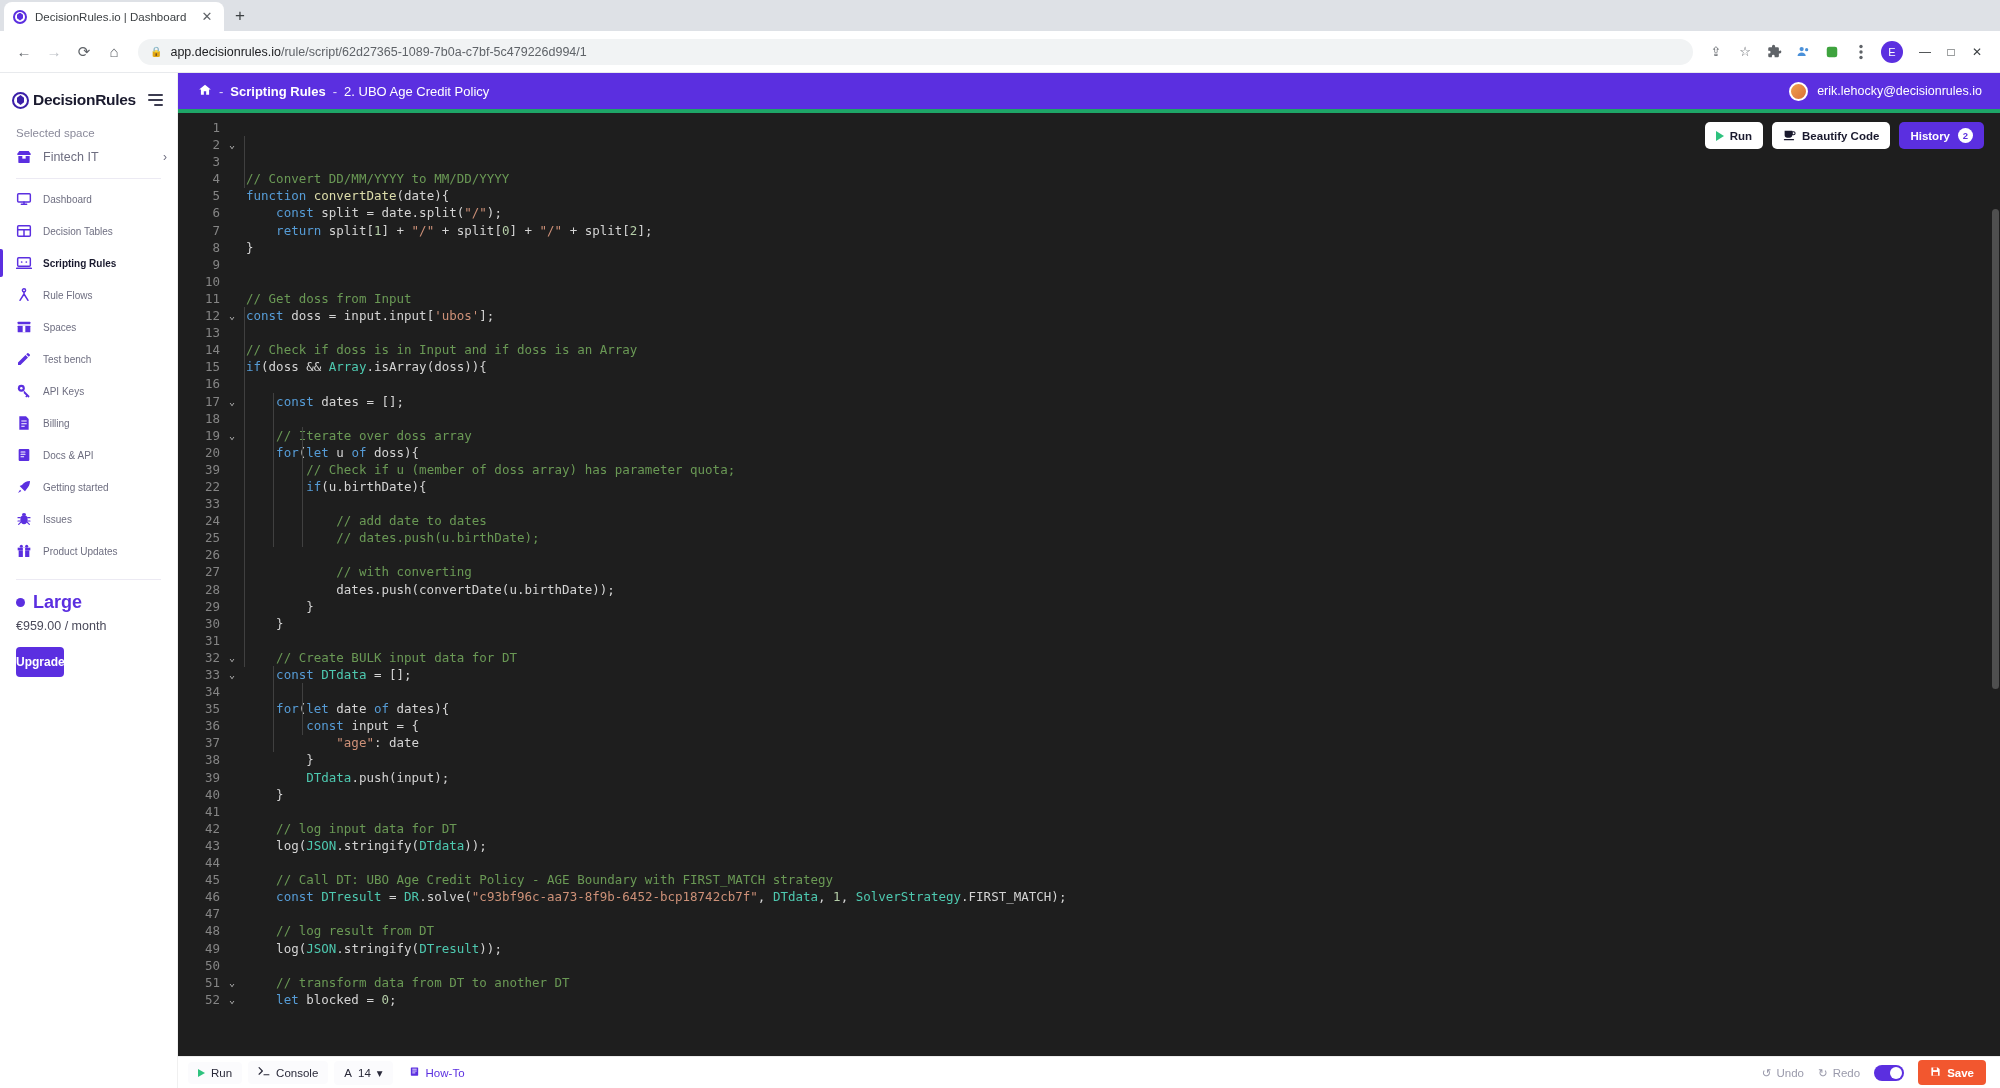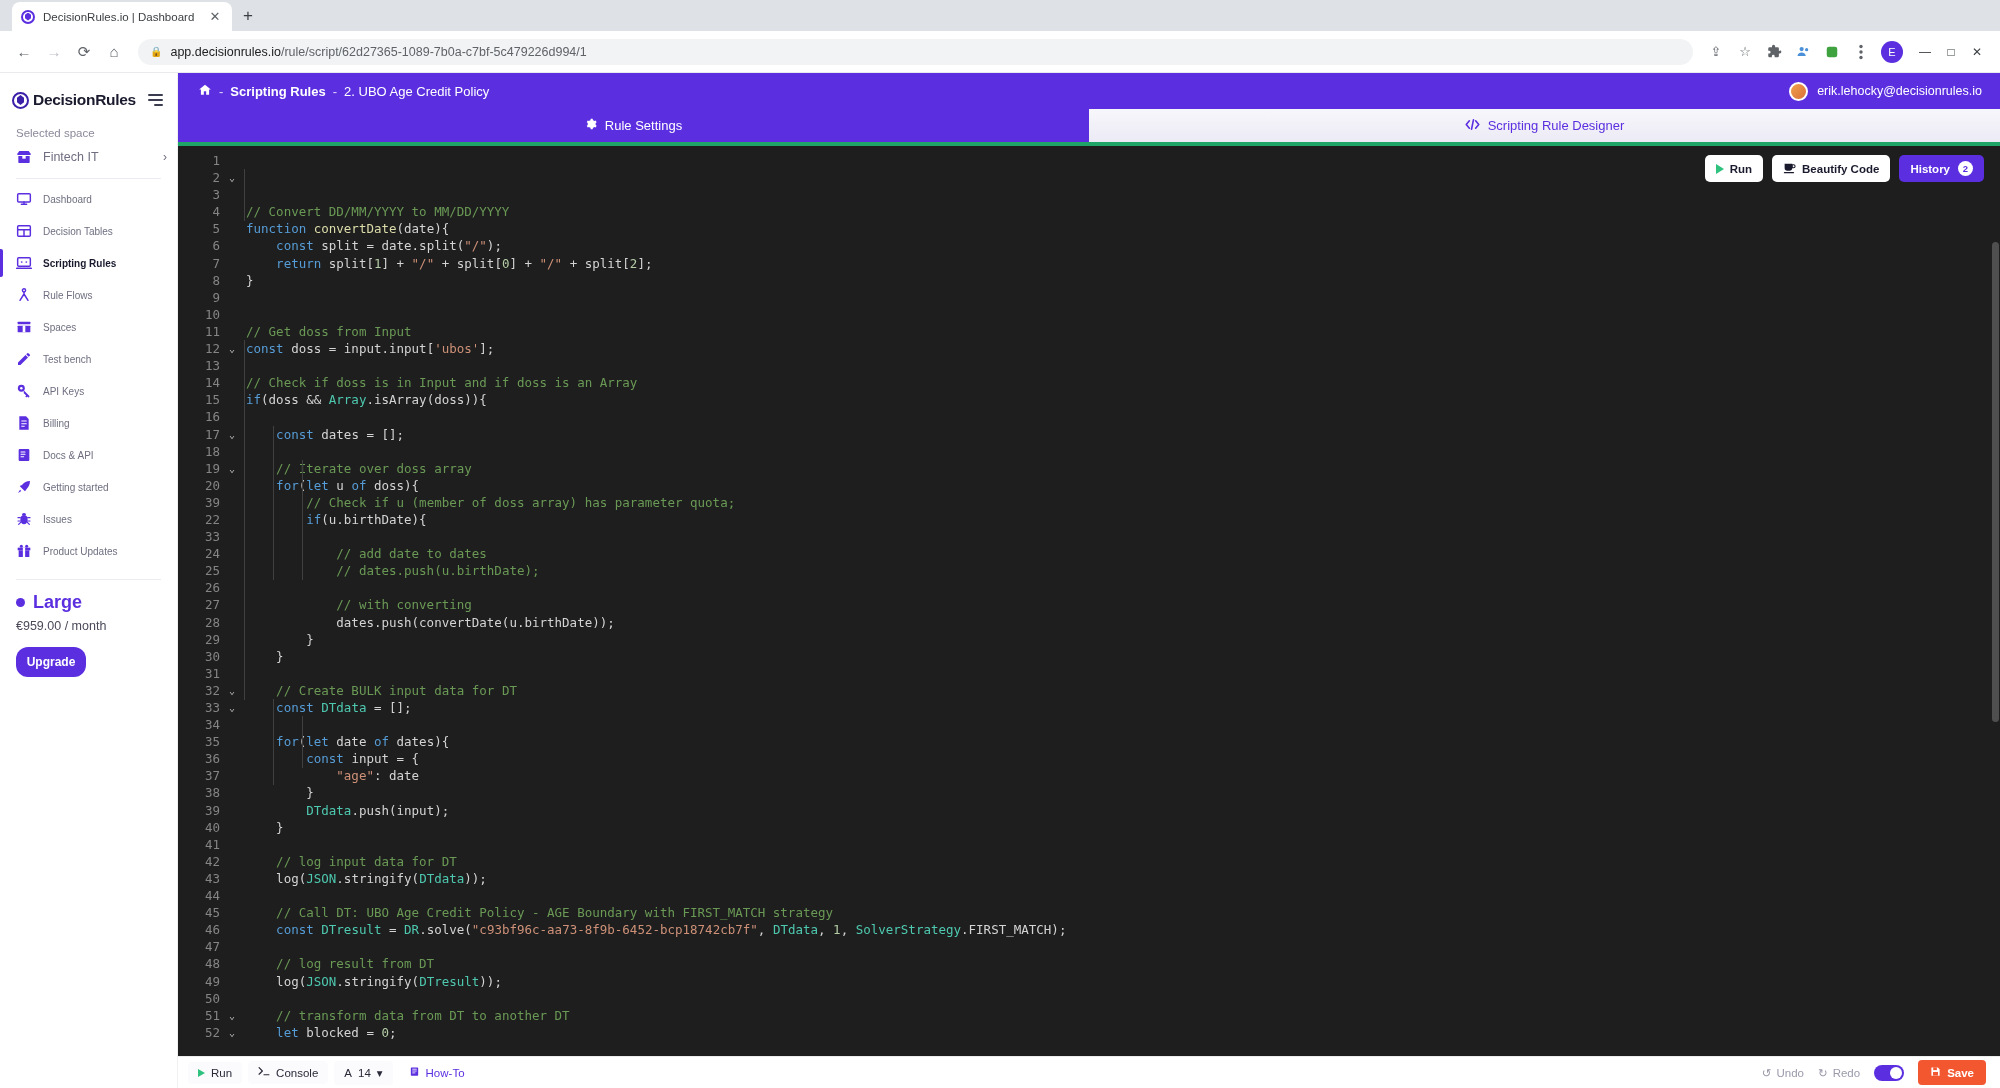--- a/index.html
+++ b/index.html
@@ -8,21 +8,21 @@
     font-family: "Liberation Sans", sans-serif;
     background: #ffffff;
     -webkit-font-smoothing: antialiased;
   }
 
   
   .browser { width: 2000px; height: 1088px; display: flex; flex-direction: column; }
 
   .tabstrip {
     height: 31px; background: #dee1e6; display: flex; align-items: flex-end;
-    padding-left: 12px; flex: 0 0 31px; position: relative;
+    padding-left: 4px; flex: 0 0 31px; position: relative;
   }
   .btab {
     display: flex; align-items: center; gap: 8px;
     height: 29px; width: 220px; background: #ffffff;
     border-radius: 8px 8px 0 0; padding: 0 9px; position: relative;
   }
   .btab-favicon {
     width: 14px; height: 14px; flex: 0 0 14px; position: relative;
   }
   .btab-favicon .ring {
@@ -137,22 +137,22 @@
   .plan-wrap { margin-top: 12px; }
   .plan-divider { height: 1px; background: #eceaf3; margin: 0 16px 12px 16px; }
   .plan-name {
     display: flex; align-items: center; gap: 8px; padding: 0 16px;
     font-size: 18px; font-weight: bold; color: #5b2fe0;
   }
   .plan-dot { width: 9px; height: 9px; border-radius: 50%; background: #5b2fe0; }
   .plan-price { font-size: 12.5px; color: #4a4a5a; padding: 6px 16px 0 16px; }
   .upgrade-btn {
     margin: 14px 16px 0 16px; background: #5b2fe0; color: #fff;
-    font-size: 12px; font-weight: bold; border: none; border-radius: 12px;
-    padding: 8px 0; width: 70px; cursor: pointer;
+    font-size: 12px; font-weight: bold; border: none; border-radius: 4px;
+    padding: 8px 0; width: 48px; cursor: pointer;
   }
 
   
   .main { flex: 1; display: flex; flex-direction: column; overflow: hidden; }
 
   .topbar {
     background: #5b2fe0; height: 36px; flex: 0 0 36px;
     display: flex; align-items: center; justify-content: space-between;
     padding: 0 18px 0 20px;
   }
@@ -530,38 +530,20 @@
           <span class="c-link">Scripting Rules</span>
           <span class="sep">-</span>
           <span class="c-cur">2. UBO Age Credit Policy</span>
         </div>
         <div class="user-box">
           <span class="user-av"></span>
           <span class="user-mail">erik.lehocky@decisionrules.io</span>
         </div>
       </div>
 
-      <div class="tabs">
-        <div class="tab inactive">
-          <span class="tab-ico">
-            <svg width="12" height="12" viewBox="0 0 24 24" fill="#ffffff">
-                <path d="M12 8a4 4 0 1 0 0 8 4 4 0 0 0 0-8zm9.4 4c0-.6-.06-1.2-.16-1.76l2.1-1.6-2-3.46-2.5 1a8.9 8.9 0 0 0-3-1.74L15.4 1.6h-4L11 4.44a8.9 8.9 0 0 0-3 1.74l-2.5-1-2 3.46 2.1 1.6c-.1.56-.16 1.16-.16 1.76s.06 1.2.16 1.76l-2.1 1.6 2 3.46 2.5-1a8.9 8.9 0 0 0 3 1.74l.4 2.84h4l.44-2.84a8.9 8.9 0 0 0 3-1.74l2.5 1 2-3.46-2.1-1.6c.1-.56.16-1.16.16-1.76z"></path>
-              </svg>
-          </span>
-          <span>Rule Settings</span>
-        </div>
-        <div class="tab active">
-          <span class="tab-ico">
-            <svg width="15" height="13" viewBox="0 0 24 20" fill="none" stroke="#5b2fe0" stroke-width="2.6" stroke-linecap="round" stroke-linejoin="round">
-                <path d="M7 4L2 10l5 6M17 4l5 6-5 6M13.5 2.5l-3 15"></path>
-              </svg>
-          </span>
-          <span>Scripting Rule Designer</span>
-        </div>
-      </div>
 
       <div class="green-line"></div>
 
       <div class="editor-area">
 
         <div class="editor-actions">
           <button class="eb">
             <span class="play-tri"></span>
             <span>Run</span>
           </button>

